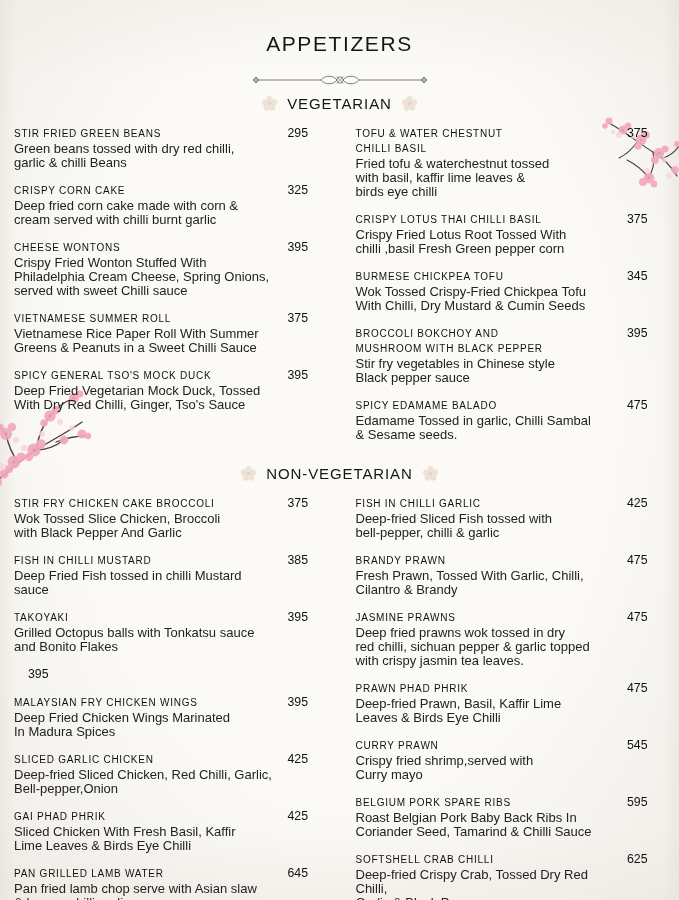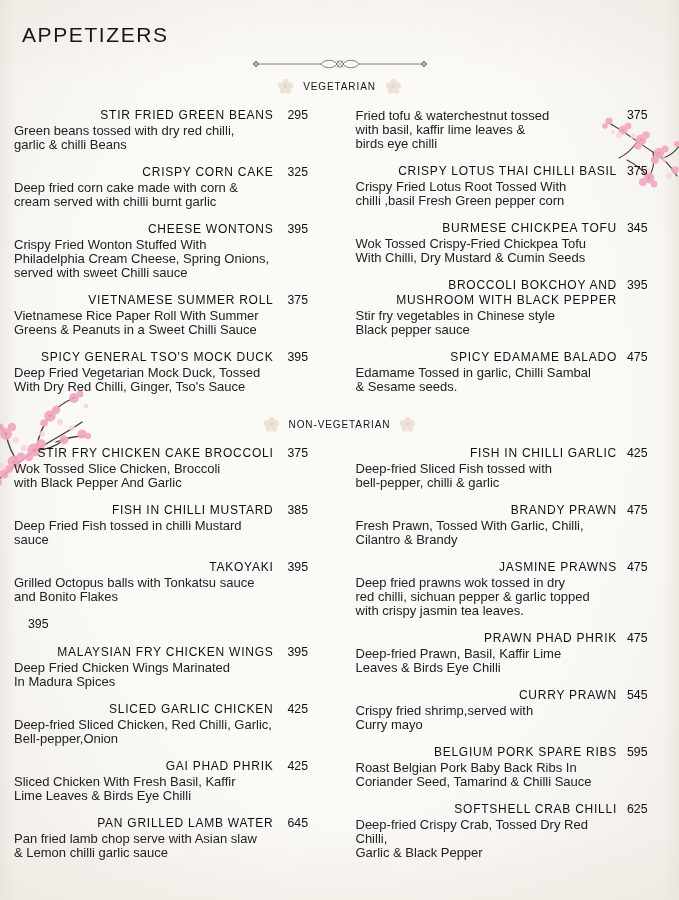--- a/index.html
+++ b/index.html
@@ -41,27 +41,27 @@
   .page {
     position: relative;
     z-index: 2;
     padding: 0 14px;
     box-sizing: border-box;
     height: 900px;
   }
 
   
   .title {
-    text-align: left;
+    text-align: center;
     font-size: 21px;
     letter-spacing: 1.6px;
     font-weight: 400;
     color: #161616;
     padding-top: 15px;
-    margin: 8px;
+    margin: 17px;
   }
 
   
   .divider {
     display: flex;
     align-items: center;
     justify-content: center;
     margin: 10px 0 8px 0;
     height: 14px;
   }
@@ -69,21 +69,21 @@
 
   
   .section-head {
     display: flex;
     align-items: center;
     justify-content: center;
     gap: 10px;
     margin: 6px 0 14px 0;
   }
   .section-head .label {
-    font-size: 10px;
+    font-size: 15px;
     letter-spacing: 0.9px;
     color: #161616;
   }
   .floret { display: block; }
 
   
   .columns {
     display: flex;
     gap: 0;
     align-items: flex-start;
@@ -93,26 +93,25 @@
   .col-right { padding-left: 16px; }
 
   
   .item {
     display: flex;
     align-items: flex-start;
     margin-bottom: 13px;
   }
   .item-body { flex: 1 1 auto; min-width: 0; }
   .item-name {
-    font-size: 12px;
+    font-size: 10px;
     letter-spacing: 0.75px;
     color: #111;
     line-height: 15px;
     white-space: pre-line;
-    text-align: right;
   }
   .item-desc {
     font-size: 13px;
     line-height: 14px;
     color: #222;
     white-space: pre-line;
     margin-top: 1px;
   }
   .item-price {
     flex: 0 0 auto;
@@ -334,20 +333,22 @@
         </div>
         <div class="item-price">395</div>
       </div>
 
     </div>
 
     <div class="col col-right">
 
       <div class="item">
         <div class="item-body">
+          <div class="item-name">TOFU &amp; WATER CHESTNUT
+CHILLI BASIL</div>
           <div class="item-desc">Fried tofu &amp; waterchestnut tossed
 with basil, kaffir lime leaves &amp;
 birds eye chilli</div>
         </div>
         <div class="item-price">375</div>
       </div>
 
       <div class="item">
         <div class="item-body">
           <div class="item-name">CRISPY LOTUS THAI CHILLI BASIL</div>

